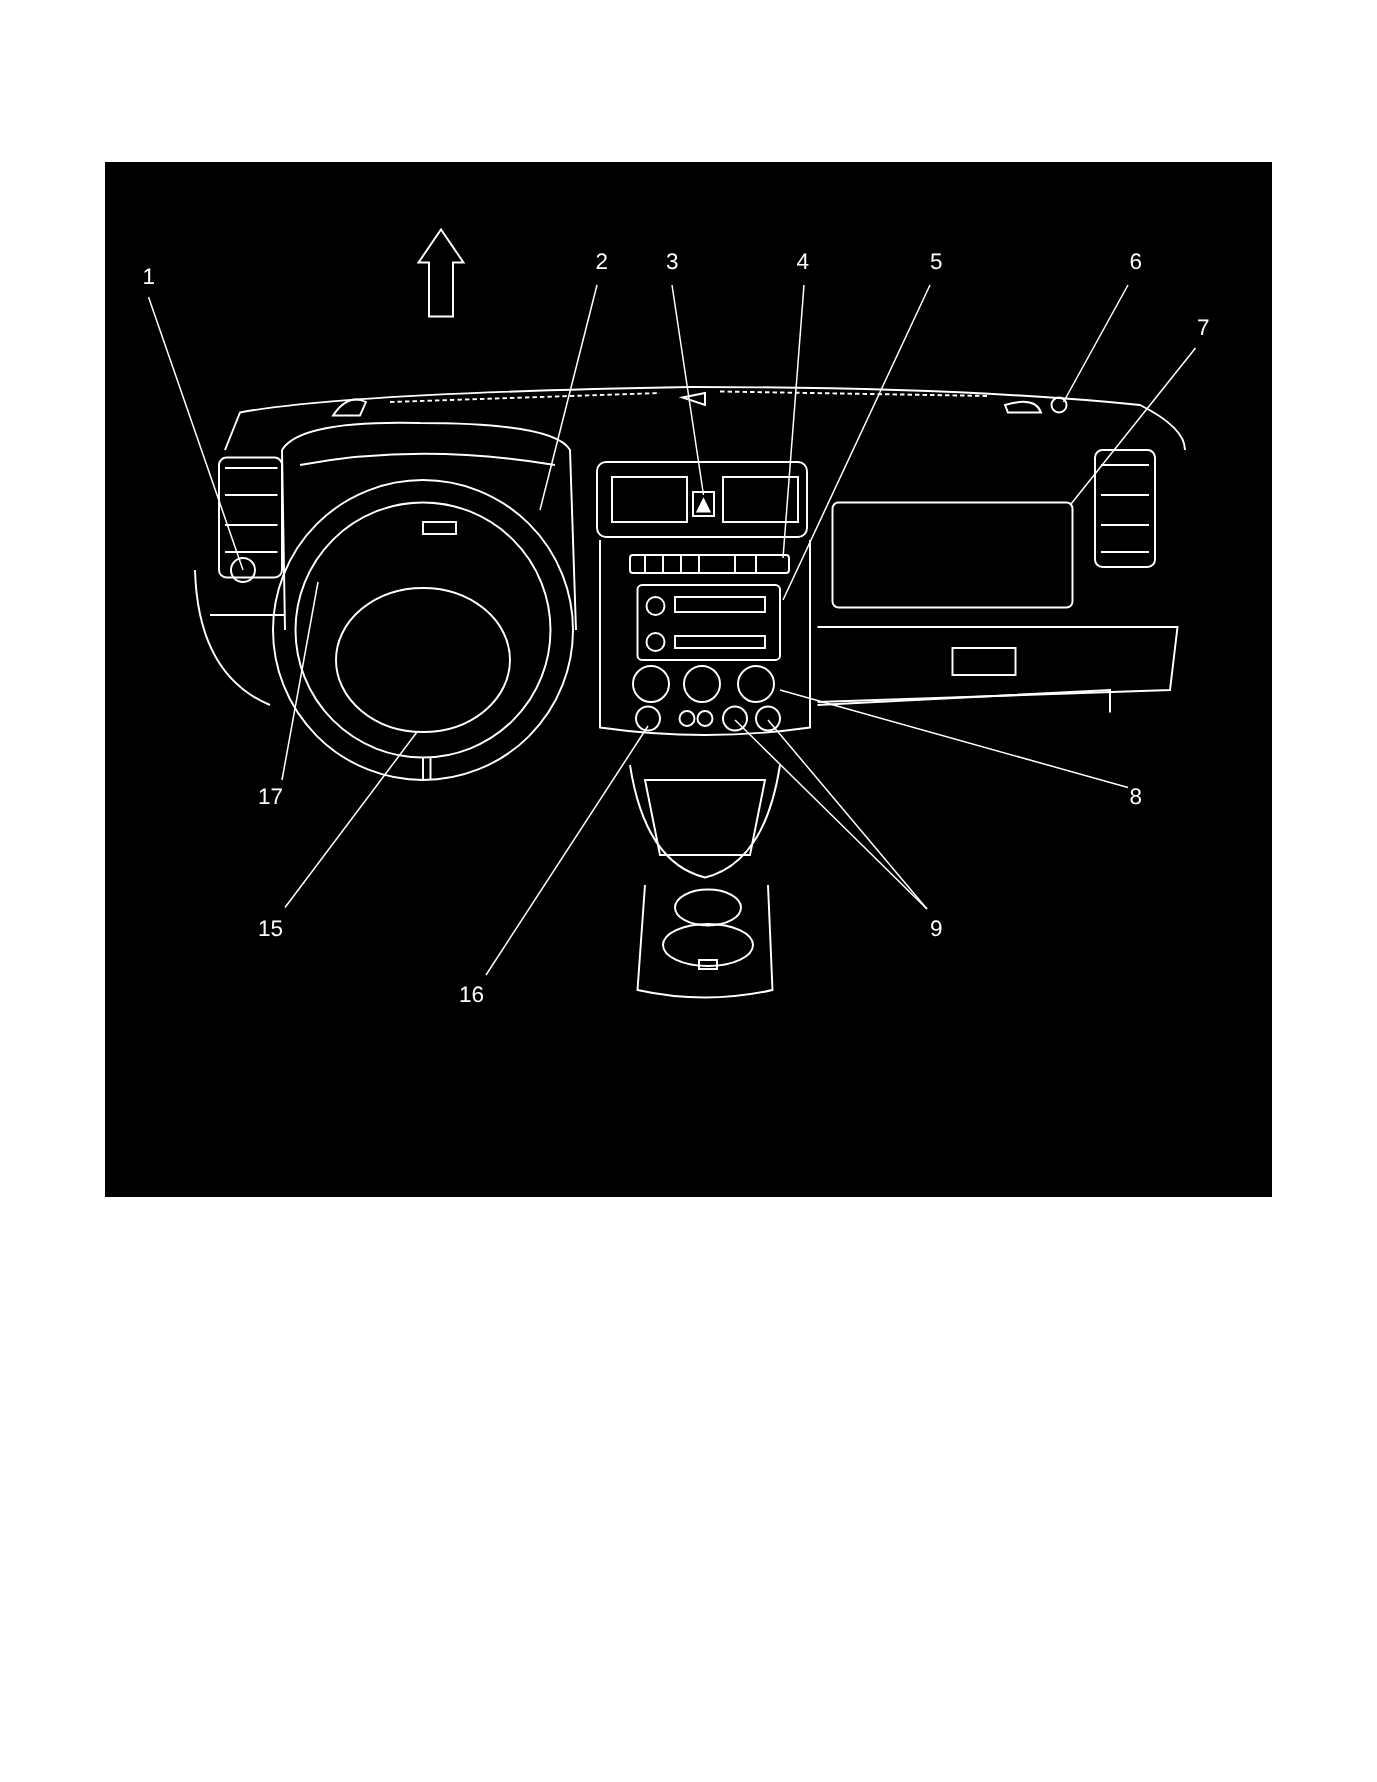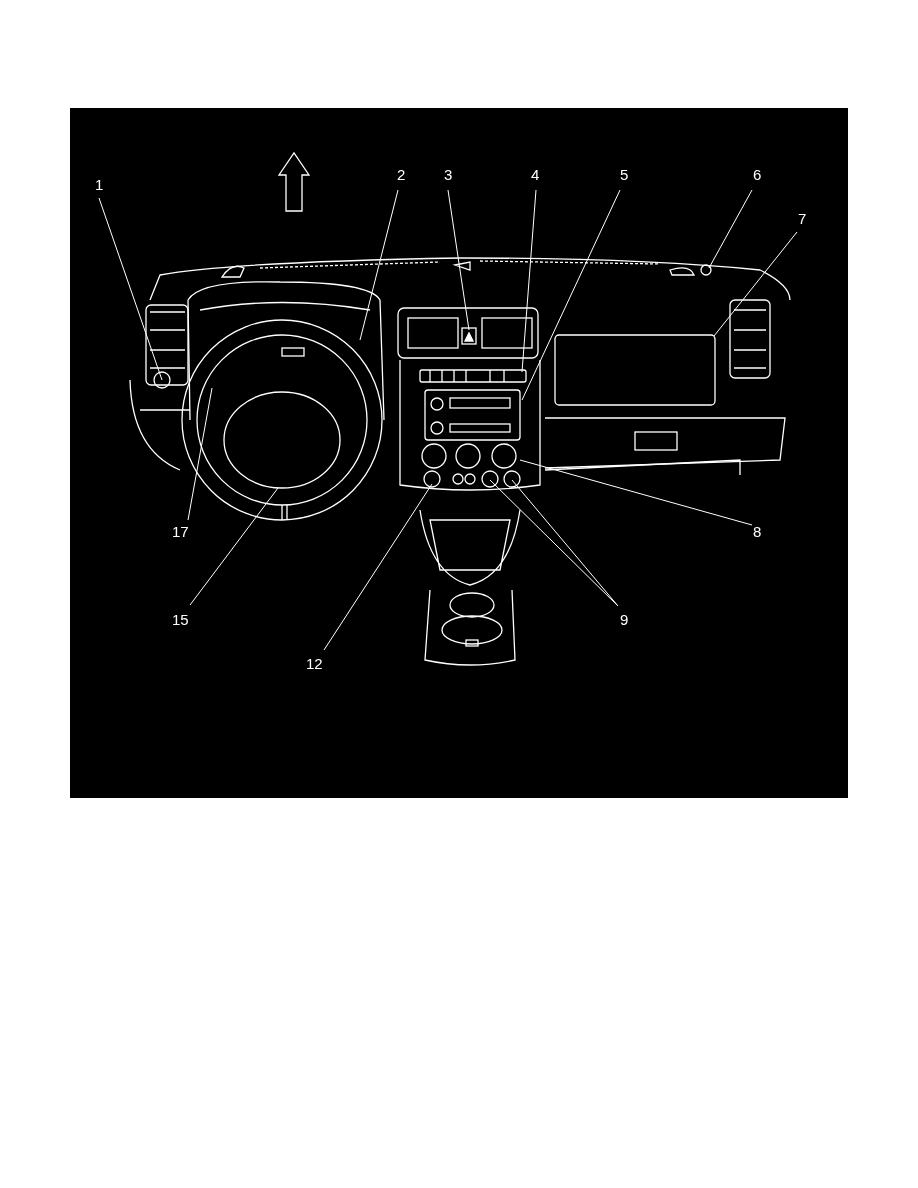--- a/index.html
+++ b/index.html
@@ -92,16 +92,16 @@
 
   <span class="lbl" style="left:25px;top:69px">1</span>
   <span class="lbl" style="left:327px;top:59px">2</span>
   <span class="lbl" style="left:374px;top:59px">3</span>
   <span class="lbl" style="left:461px;top:59px">4</span>
   <span class="lbl" style="left:550px;top:59px">5</span>
   <span class="lbl" style="left:683px;top:59px">6</span>
   <span class="lbl" style="left:728px;top:103px">7</span>
   <span class="lbl" style="left:683px;top:416px">8</span>
   <span class="lbl" style="left:550px;top:504px">9</span>
-  <span class="lbl" style="left:236px;top:548px">12</span>
+  <span class="lbl" style="left:236px;top:548px">16</span>
   <span class="lbl" style="left:102px;top:504px">15</span>
   <span class="lbl" style="left:102px;top:416px">17</span>
 </div>
 
 </body></html>

